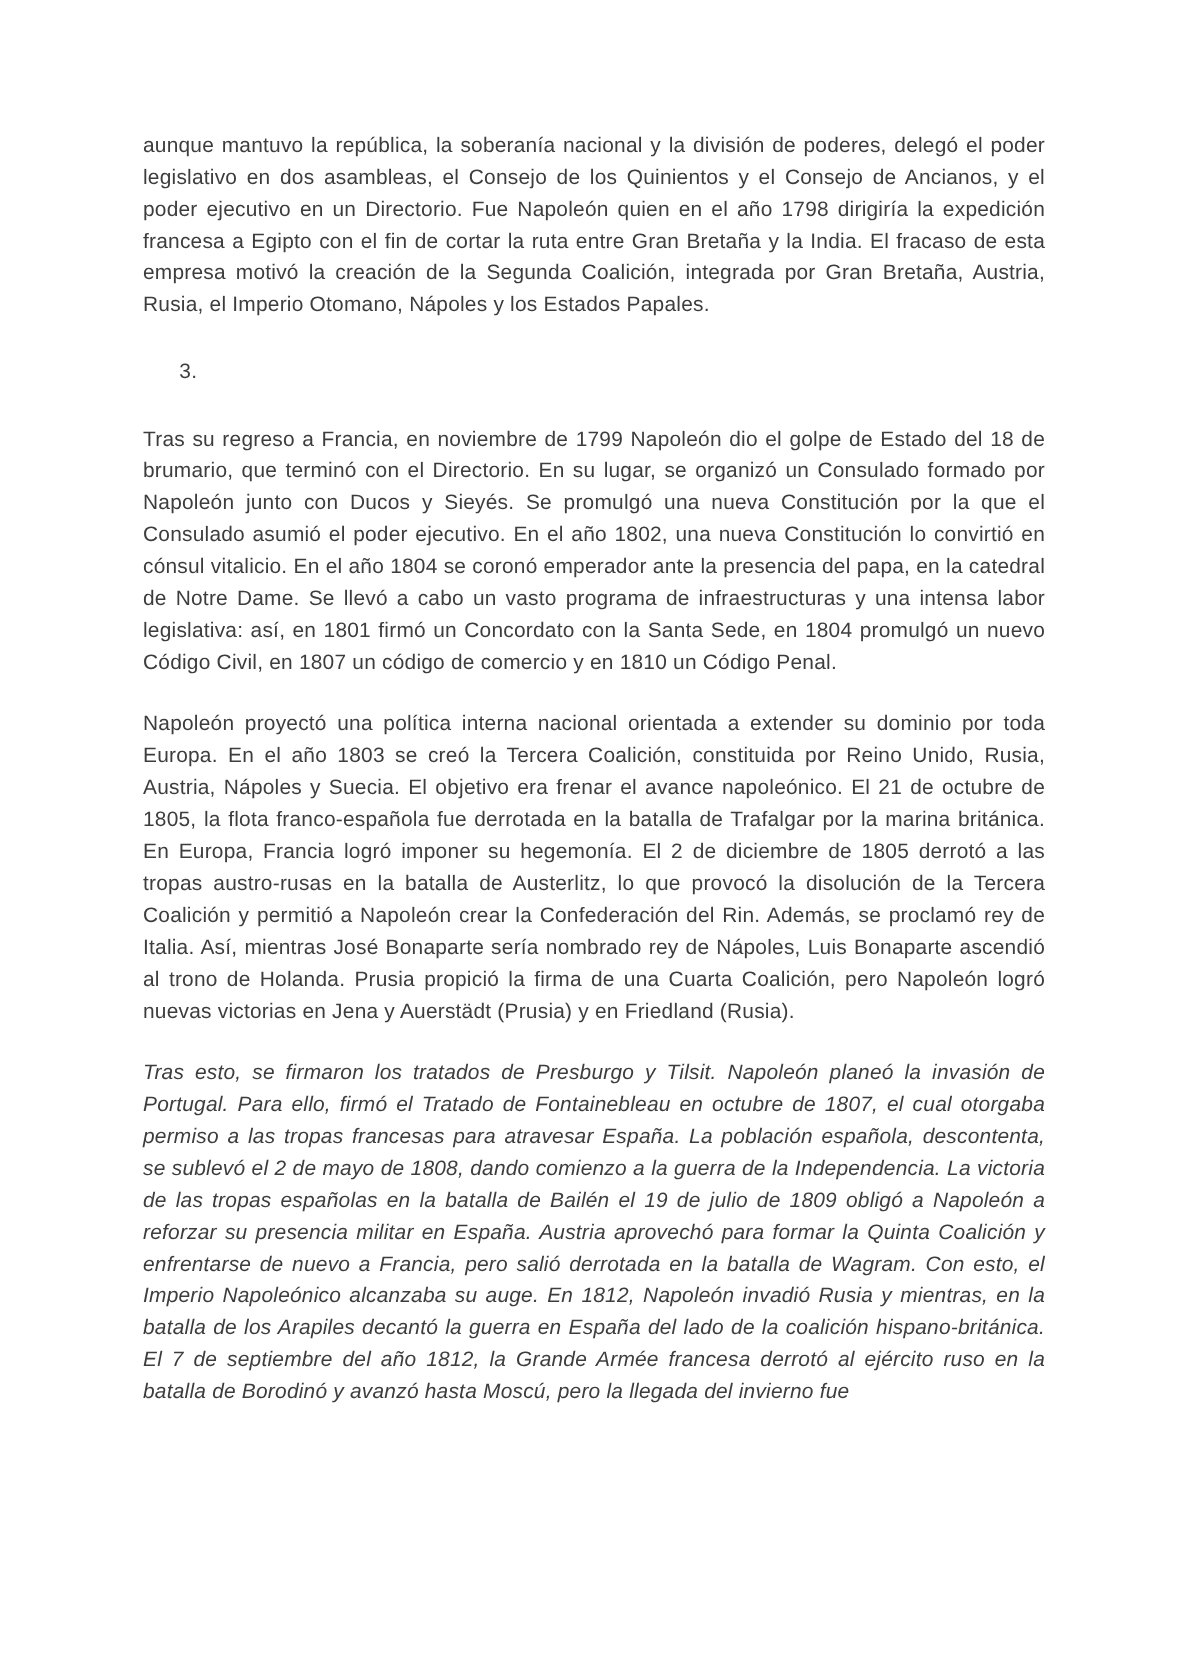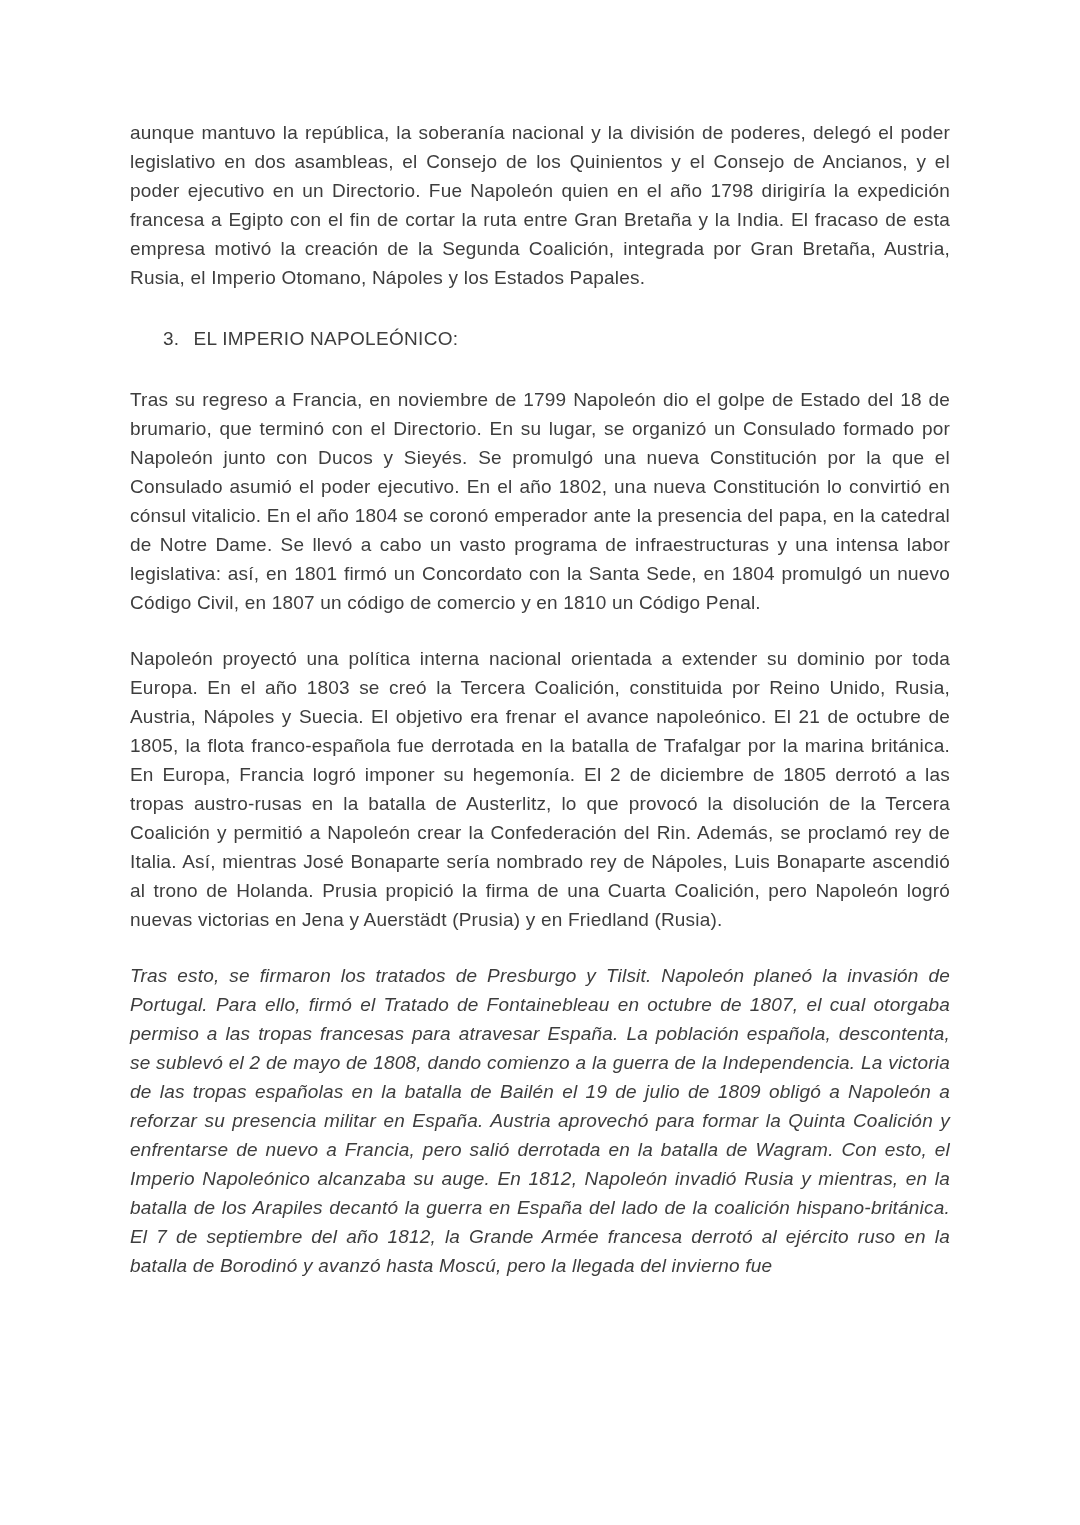--- a/index.html
+++ b/index.html
@@ -52,21 +52,20 @@
 </style>
 </head>
 <body>
 
 <div class="page">
 
   <p class="para">aunque mantuvo la república, la soberanía nacional y la división de poderes, delegó el poder legislativo en dos asambleas, el Consejo de los Quinientos y el Consejo de Ancianos, y el poder ejecutivo en un Directorio. Fue Napoleón quien en el año 1798 dirigiría la expedición francesa a Egipto con el fin de cortar la ruta entre Gran Bretaña y la India. El fracaso de esta empresa motivó la creación de la Segunda Coalición, integrada por Gran Bretaña, Austria, Rusia, el Imperio Otomano, Nápoles y los Estados Papales.</p>
 
   <div class="section-heading">
     <span class="num">3.</span>
-    <span class="title">EL IMPERIO NAPOLEÓNICO:</span>
   </div>
 
   <p class="para">Tras su regreso a Francia, en noviembre de 1799 Napoleón dio el golpe de Estado del 18 de brumario, que terminó con el Directorio. En su lugar, se organizó un Consulado formado por Napoleón junto con Ducos y Sieyés. Se promulgó una nueva Constitución por la que el Consulado asumió el poder ejecutivo. En el año 1802, una nueva Constitución lo convirtió en cónsul vitalicio. En el año 1804 se coronó emperador ante la presencia del papa, en la catedral de Notre Dame. Se llevó a cabo un vasto programa de infraestructuras y una intensa labor legislativa: así, en 1801 firmó un Concordato con la Santa Sede, en 1804 promulgó un nuevo Código Civil, en 1807 un código de comercio y en 1810 un Código Penal.</p>
 
   <p class="para">Napoleón proyectó una política interna nacional orientada a extender su dominio por toda Europa. En el año 1803 se creó la Tercera Coalición, constituida por Reino Unido, Rusia, Austria, Nápoles y Suecia. El objetivo era frenar el avance napoleónico. El 21 de octubre de 1805, la flota franco-española fue derrotada en la batalla de Trafalgar por la marina británica. En Europa, Francia logró imponer su hegemonía. El 2 de diciembre de 1805 derrotó a las tropas austro-rusas en la batalla de Austerlitz, lo que provocó la disolución de la Tercera Coalición y permitió a Napoleón crear la Confederación del Rin. Además, se proclamó rey de Italia. Así, mientras José Bonaparte sería nombrado rey de Nápoles, Luis Bonaparte ascendió al trono de Holanda. Prusia propició la firma de una Cuarta Coalición, pero Napoleón logró nuevas victorias en Jena y Auerstädt (Prusia) y en Friedland (Rusia).</p>
 
   <p class="para">Tras esto, se firmaron los tratados de Presburgo y Tilsit. Napoleón planeó la invasión de Portugal. Para ello, firmó el Tratado de Fontainebleau en octubre de 1807, el cual otorgaba permiso a las tropas francesas para atravesar España. La población española, descontenta, se sublevó el 2 de mayo de 1808, dando comienzo a la guerra de la Independencia. La victoria de las tropas españolas en la batalla de Bailén el 19 de julio de 1809 obligó a Napoleón a reforzar su presencia militar en España. Austria aprovechó para formar la Quinta Coalición y enfrentarse de nuevo a Francia, pero salió derrotada en la batalla de Wagram. Con esto, el Imperio Napoleónico alcanzaba su auge. En 1812, Napoleón invadió Rusia y mientras, en la batalla de los Arapiles decantó la guerra en España del lado de la coalición hispano-británica. El 7 de septiembre del año 1812, la Grande Armée francesa derrotó al ejército ruso en la batalla de Borodinó y avanzó hasta Moscú, pero la llegada del invierno fue</p>
 
 </div>
 

